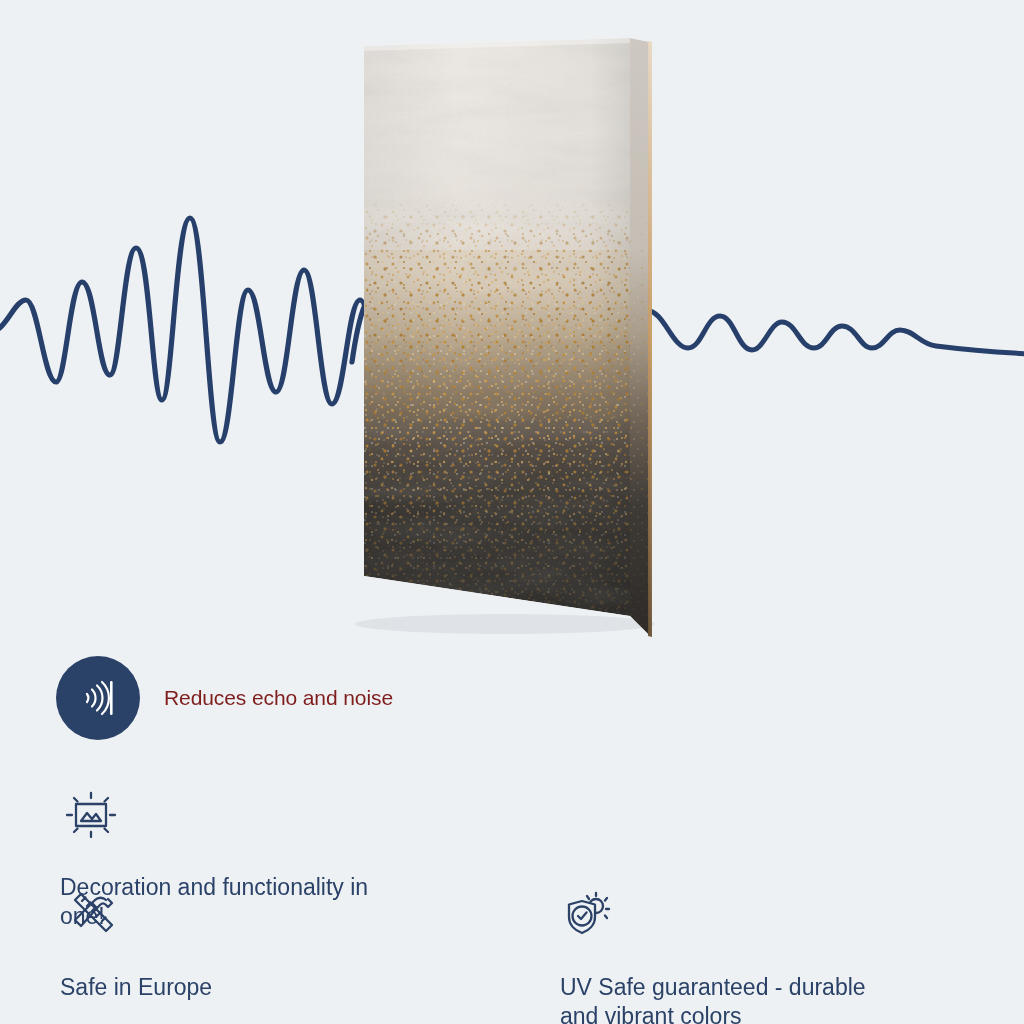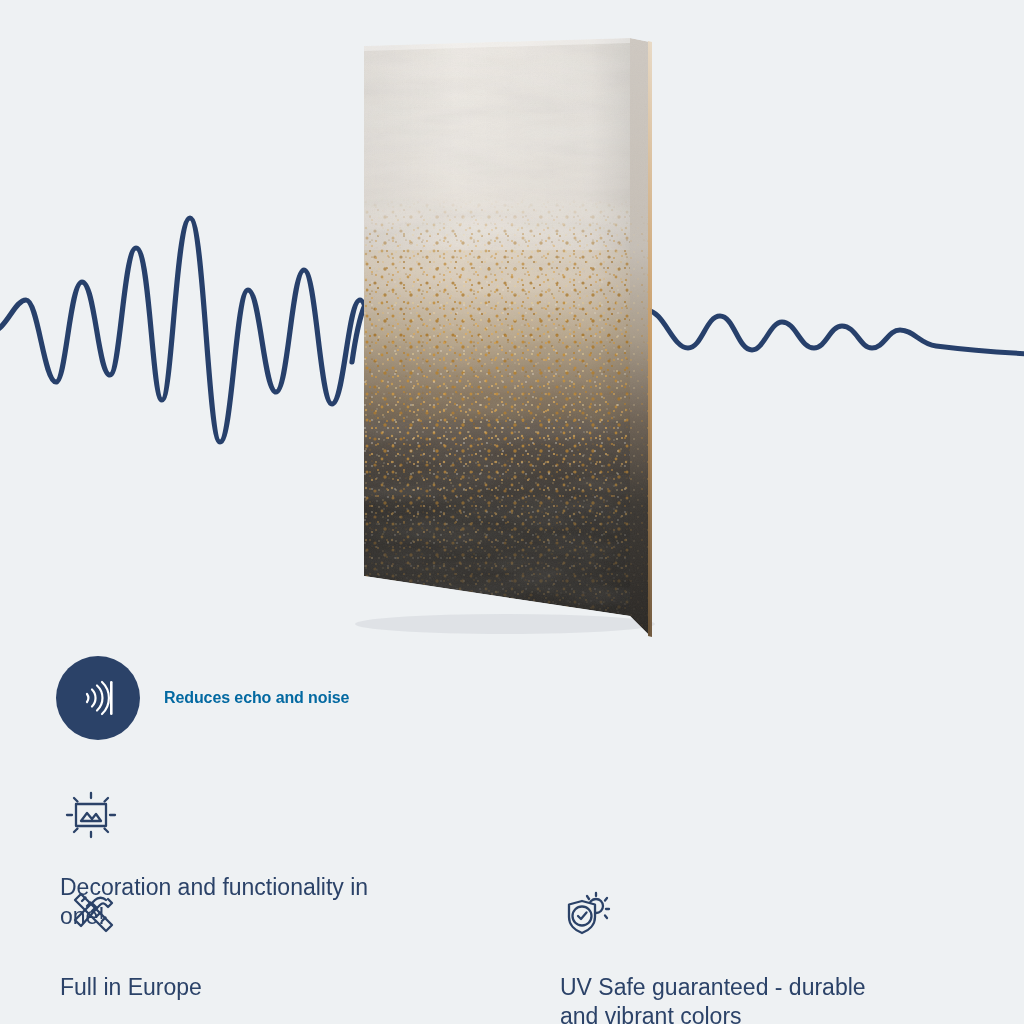--- a/index.html
+++ b/index.html
@@ -60,23 +60,23 @@
     width: 84px;
     height: 84px;
     border-radius: 50%;
     background: #2b4268;
     display: flex;
     align-items: center;
     justify-content: center;
     flex: none;
   }
   .badge-label {
-    font-size: 16px;
-    font-weight: bold;
-    color: #0369a1;
+    font-size: 21px;
+    font-weight: normal;
+    color: #7f1d1d;
     letter-spacing: -0.1px;
     white-space: nowrap;
   }
 
   
   .features {
     position: absolute;
     left: 0;
     top: 782px;
     width: 1024px;
@@ -344,21 +344,21 @@
             <path d="M25,20 L28.5,16.5"></path>
             <path d="M30,25 L33.5,21.5"></path>
             <path d="M35,30 L38.5,26.5"></path>
             <path d="M40,35 L43.5,31.5"></path>
 
             <path d="M44,14 C41,11 36,11 33,14 L30,17 L35,22 L38,19 C40,17 42,17 43.5,18.5 L46,21 L50,17 L46,13"></path>
             <path d="M30,17 L13,34 L19,40 L35,22"></path>
           </g>
         </svg>
       </div>
-      <div class="ftext">Full in Europe</div>
+      <div class="ftext">Safe in Europe</div>
     </div>
 
 
     <div class="feature f-c2 f-r2">
       <div class="ficon">
         <svg width="58" height="58" viewBox="0 0 58 58">
           <g fill="none" stroke="#2b4268" stroke-width="2.3" stroke-linecap="round" stroke-linejoin="round">
 
             <circle cx="34" cy="20" r="7"></circle>
             <path d="M34,7 L34,10"></path>

